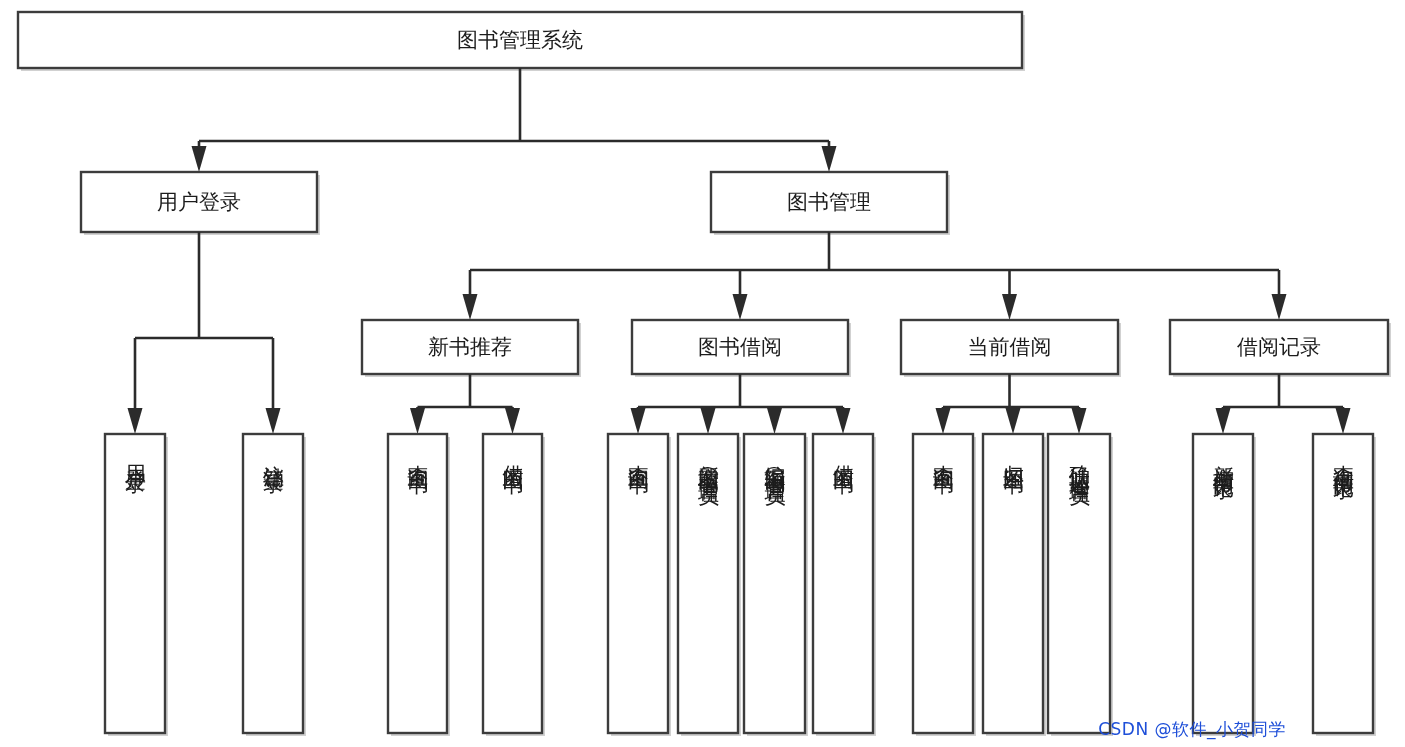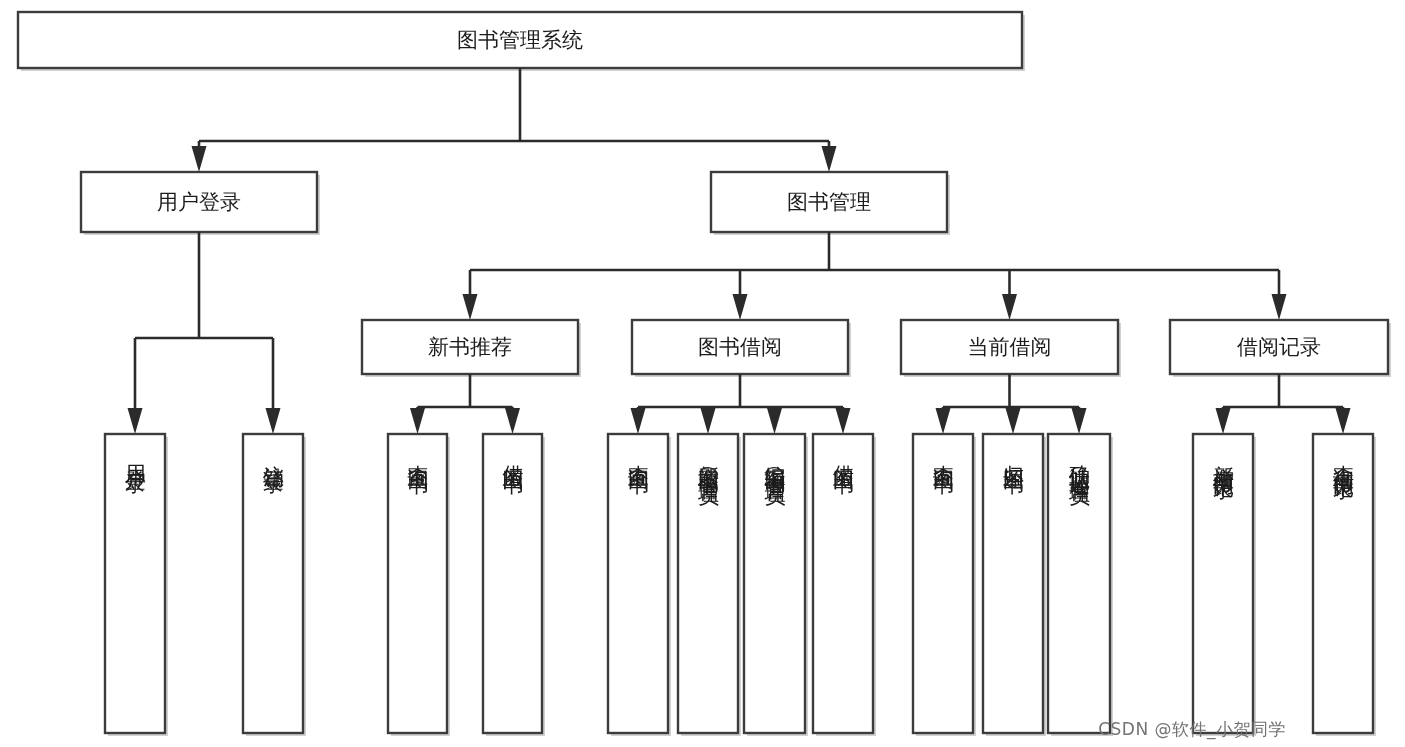--- a/index.html
+++ b/index.html
@@ -72,21 +72,21 @@
     letter-spacing: 3px;
     white-space: nowrap;
     text-align: center;
   }
   .watermark {
     position: absolute;
     right: 10px;
     bottom: 6px;
     font-family: "DejaVu Sans", "Liberation Sans", sans-serif;
     font-size: 17px;
-    color: #737373;
+    color: #1d4ed8;
     white-space: nowrap;
     letter-spacing: 0.5px;
     text-align: right;
   }
 </style>
 </head>
 <body>
 
 <div id="diagram-root">
 

